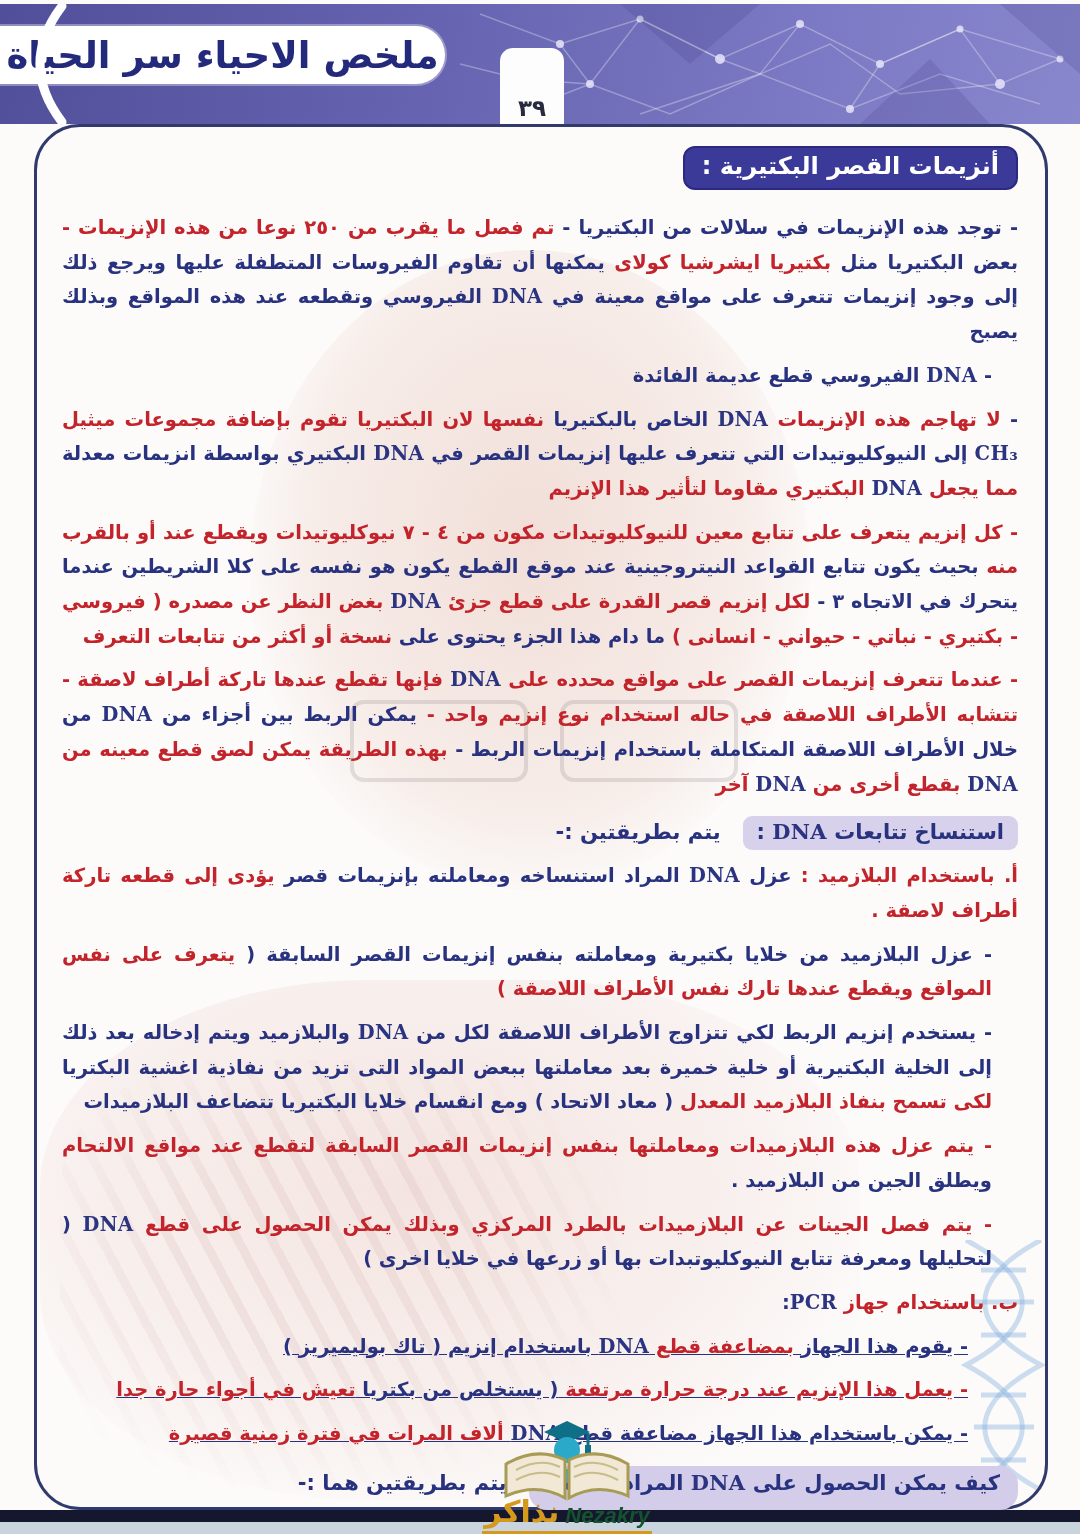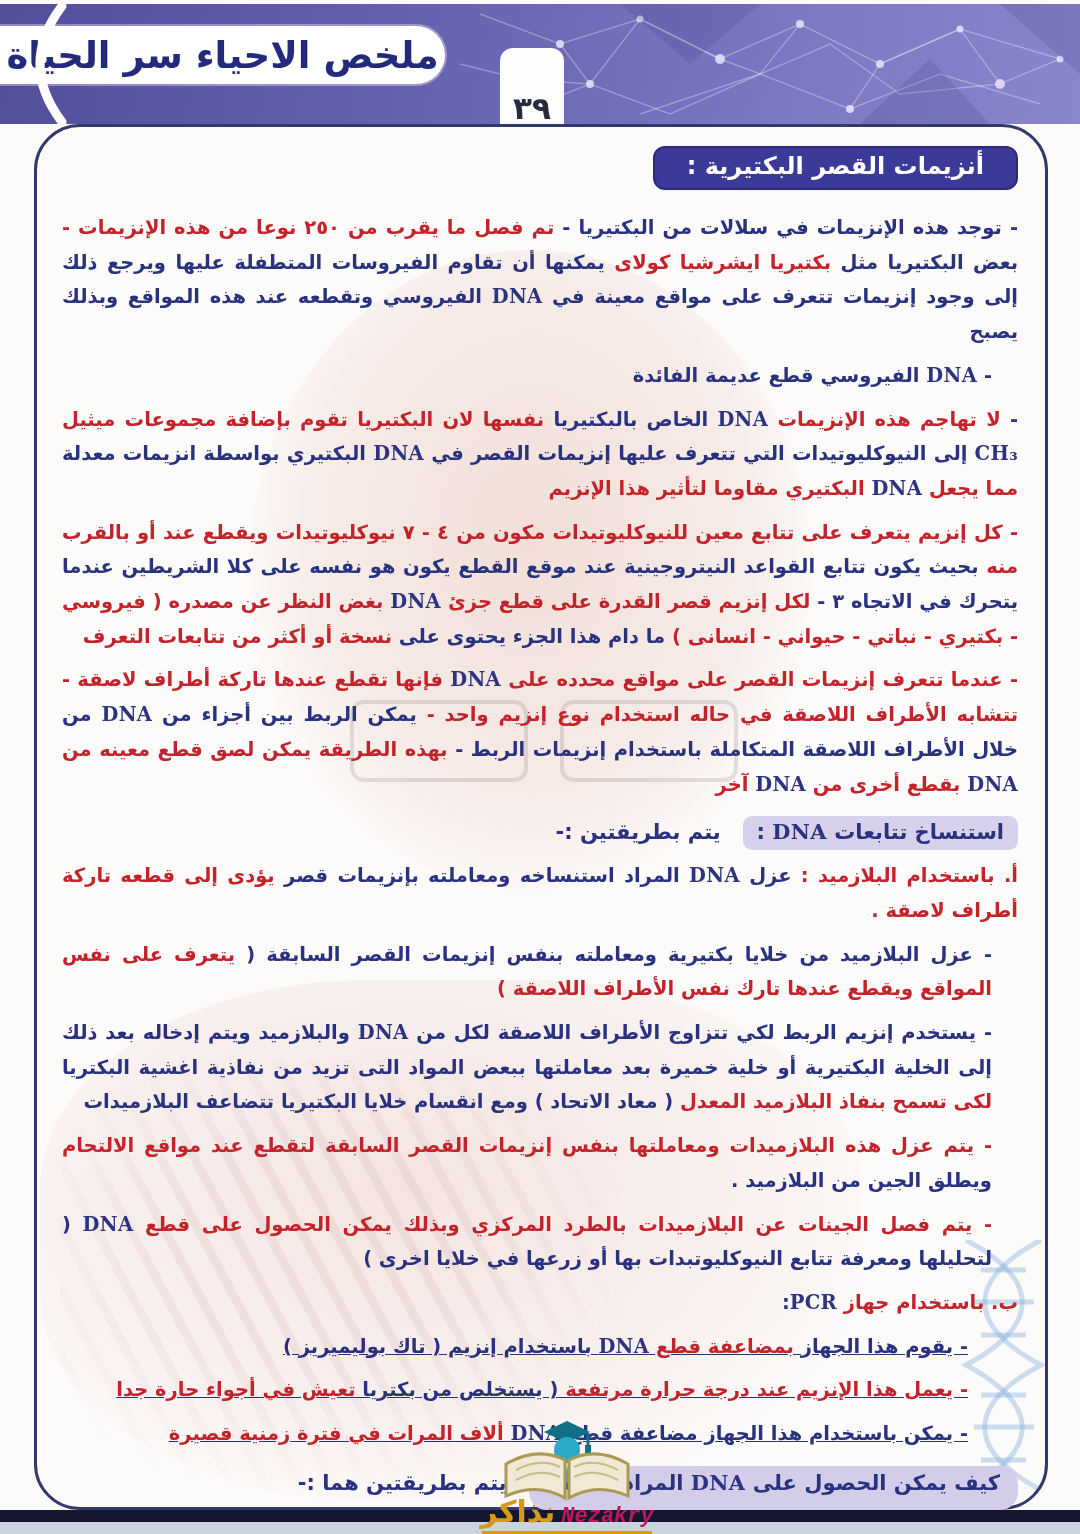--- a/index.html
+++ b/index.html
@@ -10,21 +10,21 @@
   .banner{position:absolute;top:4px;left:0;width:1080px;height:120px;
           background:linear-gradient(100deg,#514f9a 0%,#6664b0 40%,#7c7ac4 75%,#8886cc 100%);}
   .banner svg{position:absolute;top:0;left:0;}
   .pill{position:absolute;top:22px;left:0;height:58px;width:445px;background:#ffffff;
         border-radius:0 30px 30px 0;display:flex;align-items:center;justify-content:center;
         box-shadow:0 0 0 2px rgba(255,255,255,.35);}
   .pill span{color:#232a7c;font-weight:bold;font-size:37px;letter-spacing:-1px;}
   .paren{position:absolute;top:0;left:418px;width:80px;height:120px;}
   .tab{position:absolute;top:44px;left:500px;width:64px;height:76px;background:#fdfdfd;
        border-radius:13px 13px 0 0;display:flex;align-items:center;justify-content:center;}
-  .tab span{font-size:31px;color:#272b3d;font-weight:bold;margin-top:44px;}
+  .tab span{font-size:23px;color:#272b3d;font-weight:bold;margin-top:44px;}
 
   
   .wm{position:absolute;pointer-events:none;}
   .wm-head{left:250px;top:250px;width:560px;height:640px;border-radius:50%;
            background:radial-gradient(ellipse at 50% 45%,rgba(233,199,188,.55) 0%,rgba(233,199,188,.28) 55%,rgba(233,199,188,0) 75%);}
   .wm-shoulder{left:40px;top:980px;width:820px;height:520px;border-radius:40%;
            background:radial-gradient(ellipse at 45% 40%,rgba(236,206,200,.5) 0%,rgba(236,206,200,.22) 55%,rgba(236,206,200,0) 78%);}
   .wm-stripes{left:60px;top:1060px;width:560px;height:430px;opacity:.18;border-radius:30%;
            background:repeating-linear-gradient(62deg,rgba(170,110,110,.55) 0 9px,rgba(255,255,255,0) 9px 30px);
            -webkit-mask-image:radial-gradient(ellipse at 45% 45%,#000 30%,transparent 75%);
@@ -32,40 +32,40 @@
   .wm-glass{top:700px;height:74px;border:4px solid rgba(95,85,92,.16);border-radius:14px;width:170px;}
   .wm-glass.g1{left:350px;} .wm-glass.g2{left:560px;}
   .wm-helix{right:14px;top:1240px;}
 
   
   .frame{position:absolute;top:124px;left:34px;width:1008px;height:1380px;
          border:3px solid #303a6d;border-radius:46px;}
   .content{position:absolute;top:146px;right:62px;left:62px;width:956px;}
 
   .title-badge{display:inline-block;background:#3c3a98;border:2px solid #2c2a80;color:#fff;
-               border-radius:12px;padding:4px 32px 8px;font-size:24px;font-weight:bold;margin:0 0 12px;}
+               border-radius:12px;padding:4px 17px 8px;font-size:24px;font-weight:bold;margin:0 0 12px;}
   .t-w{color:#ffffff;}
   .para{font-size:19.5px;font-weight:bold;line-height:1.78;margin:9px 0;
         text-align:justify;text-align-last:right;color:#28327f;}
   .ind1{padding-right:26px;} .ind2{padding-right:50px;text-decoration:underline;}
   .t-n{color:#28327f;} .t-r{color:#c3232a;}
   .t-d{font-family:"DejaVu Serif",serif;font-weight:600;color:#2b3480;letter-spacing:.3px;}
   .band{background:linear-gradient(rgba(217,208,237,.55),rgba(243,231,232,.35));}
 
   .heading{margin:14px 0 8px;font-size:21px;font-weight:bold;color:#28327f;text-align:right;}
   .h-badge{background:#d7d1eb;border-radius:9px;padding:3px 14px 6px;display:inline-block;}
   .h-badge.big{border-radius:18px;padding:4px 18px 15px;background:#d3cdea;}
 
   
   .logo{position:absolute;left:482px;top:1412px;width:170px;text-align:center;z-index:5;}
   .logo-words{display:flex;align-items:flex-end;justify-content:center;gap:6px;
               border-bottom:3px solid #d6991b;padding-bottom:2px;margin-top:-14px;}
   .logo-ar{color:#d6991b;font-size:30px;font-weight:bold;}
-  .logo-en{color:#be185d;font-size:22px;font-weight:bold;font-style:italic;
-           font-family:Liberation Mono, monospace;margin-top:8px;}
+  .logo-en{color:#14532d;font-size:22px;font-weight:bold;font-style:italic;
+           font-family:Liberation Sans, sans-serif;margin-top:8px;}
 
   
   .footer-bar{position:absolute;top:1510px;left:0;width:1080px;height:12px;background:#14172e;}
   .footer-strip{position:absolute;top:1522px;left:0;width:1080px;height:12px;background:#c9d4df;}
 </style>
 </head>
 <body>
 
 <div class="page">
 

